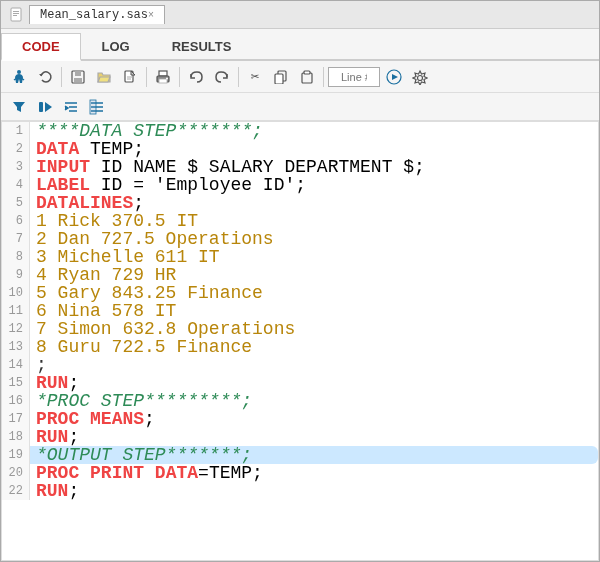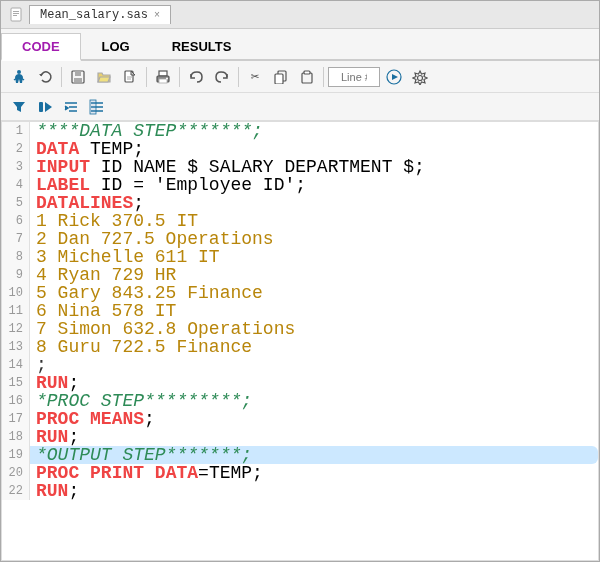--- a/index.html
+++ b/index.html
@@ -26,51 +26,50 @@
     }
     .title-tab {
       background: white;
       border: 1px solid #aaa;
       border-bottom: none;
       padding: 2px 10px;
       font-size: 12px;
       color: #333;
       display: flex;
       align-items: center;
-      gap: 6px;
     }
     .title-tab .close-x {
       color: #888;
       font-size: 10px;
       cursor: pointer;
     }
 
     
     .tabs-row {
       display: flex;
       background: #f5f5f5;
       border-bottom: 2px solid #ccc;
       padding-top: 4px;
     }
     .tab {
       padding: 5px 20px;
       font-size: 13px;
       font-family: Arial, sans-serif;
       font-weight: bold;
-      color: #000000;
+      color: #404040;
       cursor: pointer;
       border: 1px solid transparent;
       border-bottom: none;
       background: transparent;
     }
     .tab.active {
       background: white;
       border-color: #ccc;
       border-bottom: 2px solid white;
-      color: #a21caf;
+      color: #b91c1c;
       margin-bottom: -2px;
     }
 
     
     .toolbar {
       display: flex;
       align-items: center;
       padding: 3px 6px;
       background: #f5f5f5;
       border-bottom: 1px solid #ddd;

